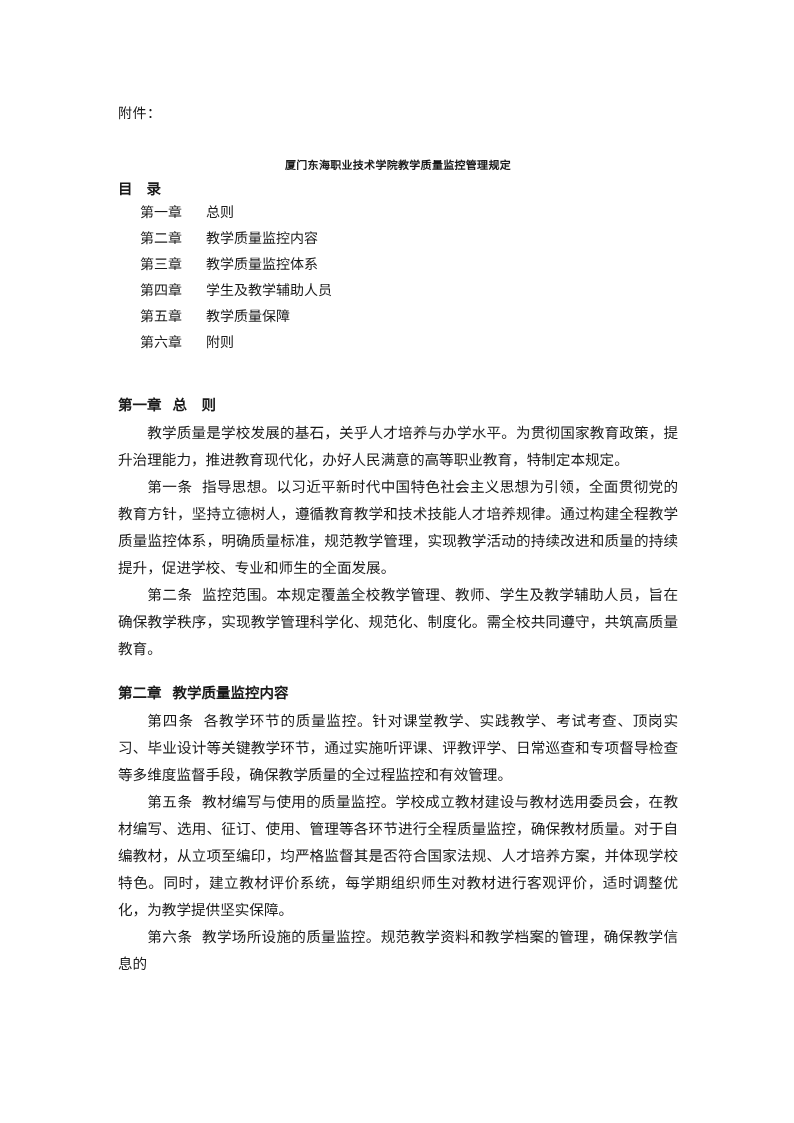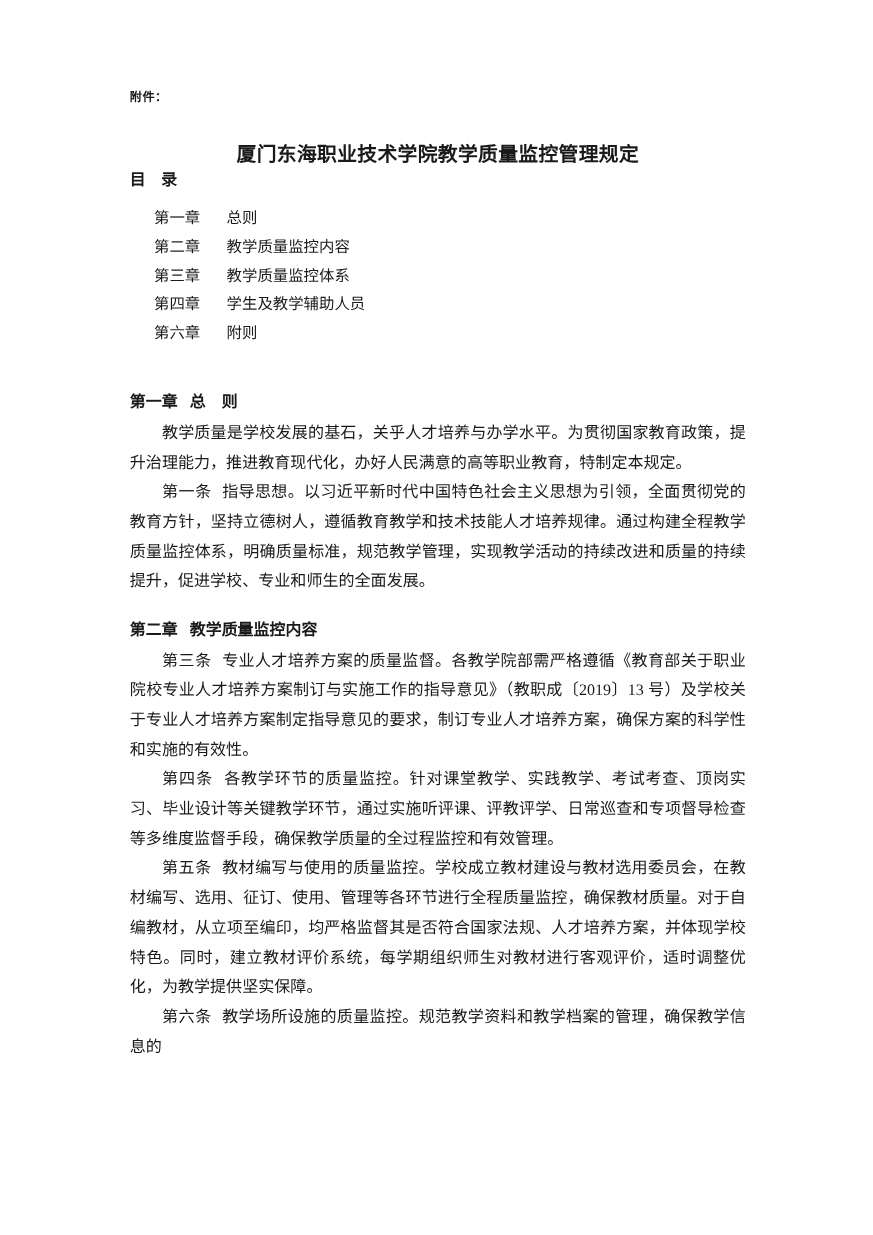--- a/index.html
+++ b/index.html
@@ -23,31 +23,31 @@
 
   .content {
     position: absolute;
     left: 118px;
     top: 0;
     width: 560px;
   }
 
   
   .attachment-label {
-    font-size: 11px;
-    font-weight: bold;
+    font-size: 14px;
+    font-weight: normal;
     letter-spacing: 0.5px;
-    margin-top: 76px;
+    margin-top: 101px;
     line-height: 26px;
   }
 
   
   .doc-title {
     text-align: center;
-    font-size: 18px;
+    font-size: 11px;
     font-weight: bold;
     letter-spacing: 0.3px;
     margin-top: 25px;
     line-height: 26px;
   }
 
   
   .toc-heading {
     text-align: left;
     font-size: 14.5px;
@@ -55,21 +55,20 @@
     margin-top: 0;
     line-height: 22px;
   }
   .toc-heading .gap {
     display: inline-block;
     width: 14px;
   }
 
   
   .toc-list {
-    margin-top: 12px;
   }
   .toc-item {
     font-size: 14px;
     line-height: 26px;
     white-space: nowrap;
     padding-left: 22px;
   }
   .toc-item .toc-chapter {
     display: inline-block;
     min-width: 58px;
@@ -137,38 +136,41 @@
       <div class="toc-item">
         <span class="toc-chapter">第二章</span><span class="toc-title">教学质量监控内容</span>
       </div>
       <div class="toc-item">
         <span class="toc-chapter">第三章</span><span class="toc-title">教学质量监控体系</span>
       </div>
       <div class="toc-item">
         <span class="toc-chapter">第四章</span><span class="toc-title">学生及教学辅助人员</span>
       </div>
       <div class="toc-item">
+        <span class="toc-chapter">第五章</span><span class="toc-title">教学质量保障</span>
+      </div>
+      <div class="toc-item">
         <span class="toc-chapter">第六章</span><span class="toc-title">附则</span>
       </div>
     </div>
 
     <div class="chapter-heading first">
       <span>第一章</span><span class="gap"></span><span>总　则</span>
     </div>
 
     <p class="para">教学质量是学校发展的基石，关乎人才培养与办学水平。为贯彻国家教育政策，提升治理能力，推进教育现代化，办好人民满意的高等职业教育，特制定本规定。</p>
 
     <p class="para"><span class="article-no">第一条</span><span class="article-gap"></span><span>指导思想。以习近平新时代中国特色社会主义思想为引领，全面贯彻党的教育方针，坚持立德树人，遵循教育教学和技术技能人才培养规律。通过构建全程教学质量监控体系，明确质量标准，规范教学管理，实现教学活动的持续改进和质量的持续提升，促进学校、专业和师生的全面发展。</span></p>
 
+    <p class="para"><span class="article-no">第二条</span><span class="article-gap"></span><span>监控范围。本规定覆盖全校教学管理、教师、学生及教学辅助人员，旨在确保教学秩序，实现教学管理科学化、规范化、制度化。需全校共同遵守，共筑高质量教育。</span></p>
 
     <div class="chapter-heading">
       <span>第二章</span><span class="gap"></span><span>教学质量监控内容</span>
     </div>
 
-    <p class="para"><span class="article-no">第三条</span><span class="article-gap"></span><span>专业人才培养方案的质量监督。各教学院部需严格遵循《教育部关于职业院校专业人才培养方案制订与实施工作的指导意见》（教职成〔2019〕13 号）及学校关于专业人才培养方案制定指导意见的要求，制订专业人才培养方案，确保方案的科学性和实施的有效性。</span></p>
 
     <p class="para"><span class="article-no">第四条</span><span class="article-gap"></span><span>各教学环节的质量监控。针对课堂教学、实践教学、考试考查、顶岗实习、毕业设计等关键教学环节，通过实施听评课、评教评学、日常巡查和专项督导检查等多维度监督手段，确保教学质量的全过程监控和有效管理。</span></p>
 
     <p class="para"><span class="article-no">第五条</span><span class="article-gap"></span><span>教材编写与使用的质量监控。学校成立教材建设与教材选用委员会，在教材编写、选用、征订、使用、管理等各环节进行全程质量监控，确保教材质量。对于自编教材，从立项至编印，均严格监督其是否符合国家法规、人才培养方案，并体现学校特色。同时，建立教材评价系统，每学期组织师生对教材进行客观评价，适时调整优化，为教学提供坚实保障。</span></p>
 
     <p class="para"><span class="article-no">第六条</span><span class="article-gap"></span><span>教学场所设施的质量监控。规范教学资料和教学档案的管理，确保教学信息的</span></p>
 
   </div>
 </div>
 

